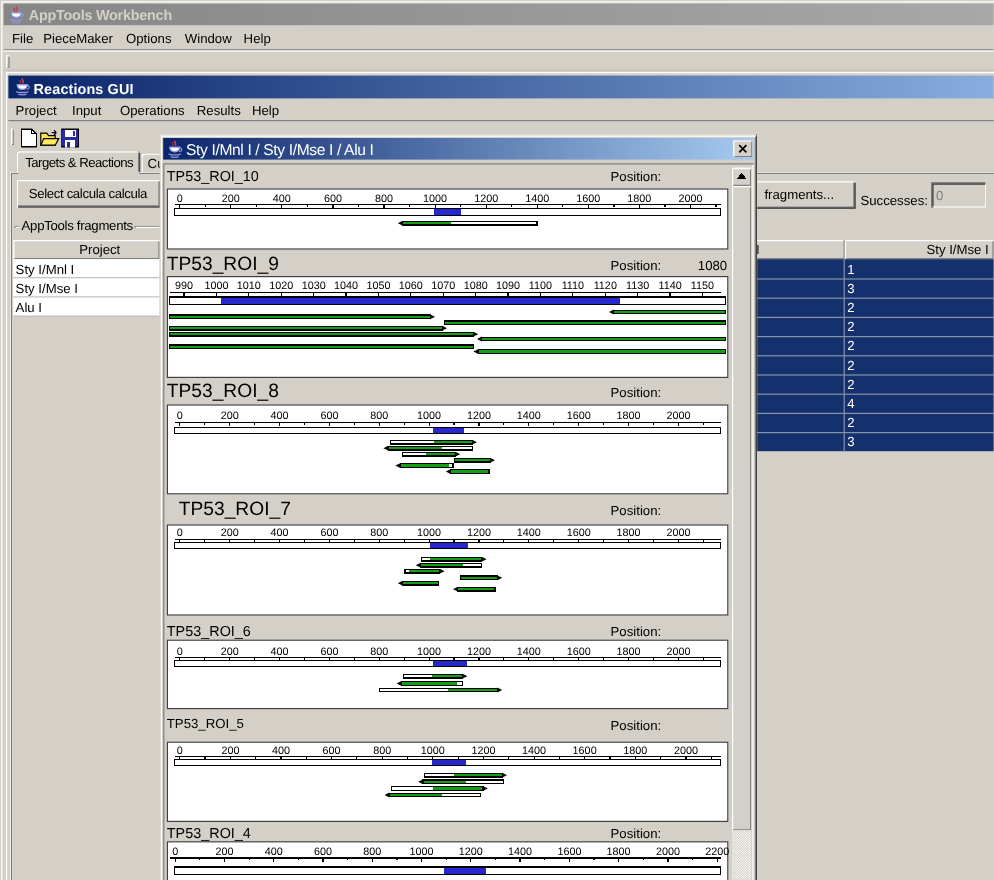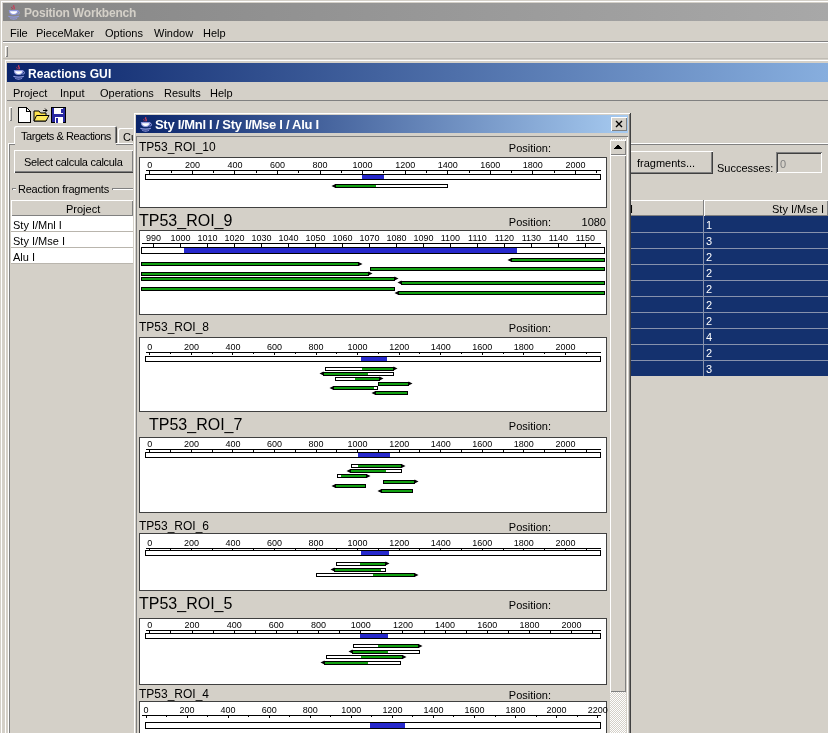--- a/index.html
+++ b/index.html
@@ -21,21 +21,21 @@
 <div class="abs winborder" style="left:0;top:0;width:834px;height:739px;background:#d4d0c8"></div>
 <div class="abs" style="left:3px;top:3px;width:825px;height:18px;background:linear-gradient(90deg,#868686,#a8a8a8)"></div>
 <svg class="abs" style="left:6px;top:5px" width="16" height="16" viewBox="0 0 16 16">
 <path d="M8.2 0.4 C6.0 1.7 10.0 2.4 7.6 4.2" stroke="#c8415a" stroke-width="1.3" fill="none" shape-rendering="auto"></path>
 <path d="M6.0 1.8 C4.7 2.6 7.3 3.1 5.9 4.4" stroke="#b03048" stroke-width="1" fill="none" shape-rendering="auto"></path>
 <path d="M3.4 5.6 h8.4 c0 2.6 -1.5 3.9 -4.2 3.9 c-2.7 0 -4.2 -1.3 -4.2 -3.9 z" fill="#fff" stroke="#8f97dd" stroke-width="1.1" shape-rendering="auto"></path>
 <path d="M11.9 6.2 a1.8 1.5 0 0 1 -0.5 3" fill="none" stroke="#8f97dd" stroke-width="1" shape-rendering="auto"></path>
 <path d="M2.4 11.2 c1.6 1.2 8.8 1.2 10.4 0" fill="none" stroke="#8f97dd" stroke-width="1.1" shape-rendering="auto"></path>
 <path d="M4.2 13.4 c1.2 0.9 5.6 0.9 6.8 0" fill="none" stroke="#8f97dd" stroke-width="1.1" shape-rendering="auto"></path>
 </svg>
-<div class="txt" style="left:24px;top:6px;font-size:12px;letter-spacing:-0.2px;font-weight:bold;color:#d4d0c8">Position Workbench</div>
+<div class="txt" style="left:24px;top:6px;font-size:12px;letter-spacing:-0.2px;font-weight:bold;color:#d4d0c8">AppTools Workbench</div>
 <div class="txt" style="left:10px;top:26px">File</div>
 <div class="txt" style="left:36px;top:26px">PieceMaker</div>
 <div class="txt" style="left:105px;top:26px">Options</div>
 <div class="txt" style="left:154px;top:26px">Window</div>
 <div class="txt" style="left:203px;top:26px">Help</div>
 <div class="abs" style="left:3px;top:41px;width:825px;height:1px;background:#808080"></div>
 <div class="abs" style="left:3px;top:42px;width:825px;height:1px;background:#fff"></div>
 <div class="abs" style="left:5px;top:46px;width:3px;height:11px;box-shadow:inset 1px 1px 0 #fff, inset -1px -1px 0 #808080"></div>
 <div class="abs" style="left:3px;top:58px;width:825px;height:1px;background:#c0bcb4"></div>
 <div class="abs winborder" style="left:4px;top:59px;width:830px;height:680px;background:#d4d0c8"></div>
@@ -79,21 +79,21 @@
 <div class="abs" style="left:8px;top:143px;width:826px;height:596px;box-shadow:inset 1px 1px 0 #fff, inset 2px 2px 0 #808080"></div>
 <div class="abs" style="left:15px;top:143px;width:101px;height:2px;background:#d4d0c8"></div>
 <div class="abs raised" style="left:14px;top:150px;width:120px;height:23px;background:#d4d0c8"></div>
 <div class="txt" style="left:24px;top:155px;letter-spacing:-0.3px">Select calcula calcula</div>
 <div class="abs raised" style="left:629px;top:151px;width:84px;height:23px;background:#d4d0c8"></div>
 <div class="txt" style="left:637px;top:156px">fragments...</div>
 <div class="txt" style="left:717px;top:161px">Successes:</div>
 <div class="abs sunken" style="left:776px;top:152px;width:46px;height:21px;background:#d4d0c8"></div>
 <div class="txt" style="left:780px;top:157px;color:#808080">0</div>
 <div class="abs" style="left:12px;top:188px;width:4px;height:2px;box-shadow:inset 1px 1px 0 #808080, inset -1px -1px 0 #fff"></div>
-<div class="txt" style="left:18px;top:182px;letter-spacing:-0.25px">Reaction fragments</div>
+<div class="txt" style="left:18px;top:182px;letter-spacing:-0.25px">AppTools fragments</div>
 <div class="abs" style="left:112px;top:188px;width:21px;height:2px;box-shadow:inset 1px 1px 0 #808080, inset -1px -1px 0 #fff"></div>
 <div class="abs" style="left:11px;top:200px;width:122px;height:16px;background:#d4d0c8;box-shadow:inset 1px 1px 0 #fff, inset -1px -1px 0 #808080"></div>
 <div class="txt" style="left:66px;top:202px">Project</div>
 <div class="abs" style="left:11px;top:216px;width:122px;height:16px;background:#fff;border-bottom:1px solid #b9b5ad"></div>
 <div class="txt" style="left:13px;top:218px">Sty I/Mnl I</div>
 <div class="abs" style="left:11px;top:232px;width:122px;height:16px;background:#fff;border-bottom:1px solid #b9b5ad"></div>
 <div class="txt" style="left:13px;top:234px">Sty I/Mse I</div>
 <div class="abs" style="left:11px;top:248px;width:122px;height:16px;background:#fff;border-bottom:1px solid #b9b5ad"></div>
 <div class="txt" style="left:13px;top:250px">Alu I</div>
 <div class="abs" style="left:629px;top:200px;width:199px;height:16px;background:#d4d0c8;box-shadow:inset 0 1px 0 #fff, inset -1px -1px 0 #808080"></div>
@@ -125,21 +125,21 @@
 <div class="abs winborder" style="left:133px;top:112px;width:498px;height:627px;background:#d4d0c8"></div>
 <div class="abs" style="left:136px;top:115px;width:492px;height:18px;background:linear-gradient(90deg,#0a246a,#a6caf0)"></div>
 <svg class="abs" style="left:138px;top:117px" width="16" height="16" viewBox="0 0 16 16">
 <path d="M8.2 0.4 C6.0 1.7 10.0 2.4 7.6 4.2" stroke="#c8415a" stroke-width="1.3" fill="none" shape-rendering="auto"></path>
 <path d="M6.0 1.8 C4.7 2.6 7.3 3.1 5.9 4.4" stroke="#b03048" stroke-width="1" fill="none" shape-rendering="auto"></path>
 <path d="M3.4 5.6 h8.4 c0 2.6 -1.5 3.9 -4.2 3.9 c-2.7 0 -4.2 -1.3 -4.2 -3.9 z" fill="#fff" stroke="#8f97dd" stroke-width="1.1" shape-rendering="auto"></path>
 <path d="M11.9 6.2 a1.8 1.5 0 0 1 -0.5 3" fill="none" stroke="#8f97dd" stroke-width="1" shape-rendering="auto"></path>
 <path d="M2.4 11.2 c1.6 1.2 8.8 1.2 10.4 0" fill="none" stroke="#8f97dd" stroke-width="1.1" shape-rendering="auto"></path>
 <path d="M4.2 13.4 c1.2 0.9 5.6 0.9 6.8 0" fill="none" stroke="#8f97dd" stroke-width="1.1" shape-rendering="auto"></path>
 </svg>
-<div class="txt" style="left:155px;top:118px;font-size:13px;font-weight:bold;color:#fff;letter-spacing:-0.3px">Sty I/Mnl I / Sty I/Mse I / Alu I</div>
+<div class="txt" style="left:155px;top:118px;font-size:13px;font-weight:normal;color:#fff;letter-spacing:-0.3px">Sty I/Mnl I / Sty I/Mse I / Alu I</div>
 <div class="abs raisedthin" style="left:611px;top:117px;width:16px;height:14px;background:#d4d0c8"></div>
 <svg class="abs" style="left:611px;top:117px" width="16" height="14" viewBox="0 0 16 14">
 <path d="M5 4 L11 10 M11 4 L5 10" stroke="#000" stroke-width="1.4" shape-rendering="auto"></path>
 </svg>
 <div class="abs" style="left:136px;top:136px;width:492px;height:603px;box-shadow:inset 1px 1px 0 #808080, inset -1px 0 0 #fff"></div>
 <div class="txt" style="left:139px;top:140px;font-size:12px;height:16px">TP53_ROI_10</div>
 <div class="txt" style="left:460px;top:141px;width:91px;text-align:right">Position:</div>
 <div class="abs" style="left:139px;top:157px;width:468px;height:51px;background:#fff;border:1px solid #404040"></div>
 <svg class="abs" style="left:0;top:157px" width="828" height="51" viewBox="0 157 828 51">
     <line x1="145.8" y1="170.5" x2="601" y2="170.5" stroke="#000" stroke-width="1"></line>
@@ -243,21 +243,21 @@
     <polygon points="398.5,278.5 394.5,276.5 394.5,280.5" fill="#000" shape-rendering="auto"></polygon>
     <rect x="401" y="280.5" width="204" height="4" fill="#000"></rect>
     <rect x="402" y="281.5" width="202" height="2" fill="#12a012"></rect>
     <polygon points="397.5,282.5 401.5,280.5 401.5,284.5" fill="#000" shape-rendering="auto"></polygon>
     <rect x="141" y="287" width="254" height="4" fill="#000"></rect>
     <rect x="142" y="288" width="252" height="2" fill="#12a012"></rect>
     <rect x="398" y="291" width="207" height="4" fill="#000"></rect>
     <rect x="399" y="292" width="205" height="2" fill="#12a012"></rect>
     <polygon points="394.5,293.0 398.5,291.0 398.5,295.0" fill="#000" shape-rendering="auto"></polygon>
   </svg>
-<div class="txt" style="left:139px;top:320px;font-size:12px;height:16px">TP53_ROI_8</div>
+<div class="txt" style="left:139px;top:320px;font-size:16px;height:16px">TP53_ROI_8</div>
 <div class="txt" style="left:460px;top:321px;width:91px;text-align:right">Position:</div>
 <div class="abs" style="left:139px;top:336.5px;width:468px;height:75.5px;background:#fff;border:1px solid #404040"></div>
 <svg class="abs" style="left:0;top:336.5px" width="828" height="76" viewBox="0 336.5 828 76">
     <line x1="145.8" y1="351.5" x2="601" y2="351.5" stroke="#000" stroke-width="1"></line>
     <line x1="149.8" y1="351.5" x2="149.8" y2="354.5" stroke="#000" stroke-width="1"></line>
     <line x1="170.6" y1="351.5" x2="170.6" y2="353.5" stroke="#000" stroke-width="1"></line>
     <line x1="191.4" y1="351.5" x2="191.4" y2="354.5" stroke="#000" stroke-width="1"></line>
     <line x1="212.1" y1="351.5" x2="212.1" y2="353.5" stroke="#000" stroke-width="1"></line>
     <line x1="232.9" y1="351.5" x2="232.9" y2="354.5" stroke="#000" stroke-width="1"></line>
     <line x1="253.7" y1="351.5" x2="253.7" y2="353.5" stroke="#000" stroke-width="1"></line>
@@ -424,21 +424,21 @@
     <polygon points="389.5,563.0 385.5,561.0 385.5,565.0" fill="#000" shape-rendering="auto"></polygon>
     <rect x="334" y="567" width="52" height="4" fill="#000"></rect>
     <rect x="335" y="568" width="46" height="2" fill="#12a012"></rect>
     <rect x="381" y="568" width="4" height="2" fill="#fff"></rect>
     <polygon points="330.5,569.0 334.5,567.0 334.5,571.0" fill="#000" shape-rendering="auto"></polygon>
     <rect x="316" y="572.5" width="99" height="4" fill="#000"></rect>
     <rect x="317" y="573.5" width="56" height="2" fill="#fff"></rect>
     <rect x="373" y="573.5" width="41" height="2" fill="#12a012"></rect>
     <polygon points="418.5,574.5 414.5,572.5 414.5,576.5" fill="#000" shape-rendering="auto"></polygon>
   </svg>
-<div class="txt" style="left:139px;top:597px;font-size:16px;height:16px">TP53_ROI_5</div>
+<div class="txt" style="left:139px;top:597px;font-size:11px;height:16px">TP53_ROI_5</div>
 <div class="txt" style="left:460px;top:598px;width:91px;text-align:right">Position:</div>
 <div class="abs" style="left:139px;top:617.5px;width:468px;height:67.0px;background:#fff;border:1px solid #404040"></div>
 <svg class="abs" style="left:0;top:617.5px" width="828" height="67" viewBox="0 617.5 828 67">
     <line x1="145.8" y1="630" x2="601" y2="630" stroke="#000" stroke-width="1"></line>
     <line x1="149.8" y1="630" x2="149.8" y2="633" stroke="#000" stroke-width="1"></line>
     <line x1="170.9" y1="630" x2="170.9" y2="632" stroke="#000" stroke-width="1"></line>
     <line x1="192.0" y1="630" x2="192.0" y2="633" stroke="#000" stroke-width="1"></line>
     <line x1="213.1" y1="630" x2="213.1" y2="632" stroke="#000" stroke-width="1"></line>
     <line x1="234.2" y1="630" x2="234.2" y2="633" stroke="#000" stroke-width="1"></line>
     <line x1="255.2" y1="630" x2="255.2" y2="632" stroke="#000" stroke-width="1"></line>

